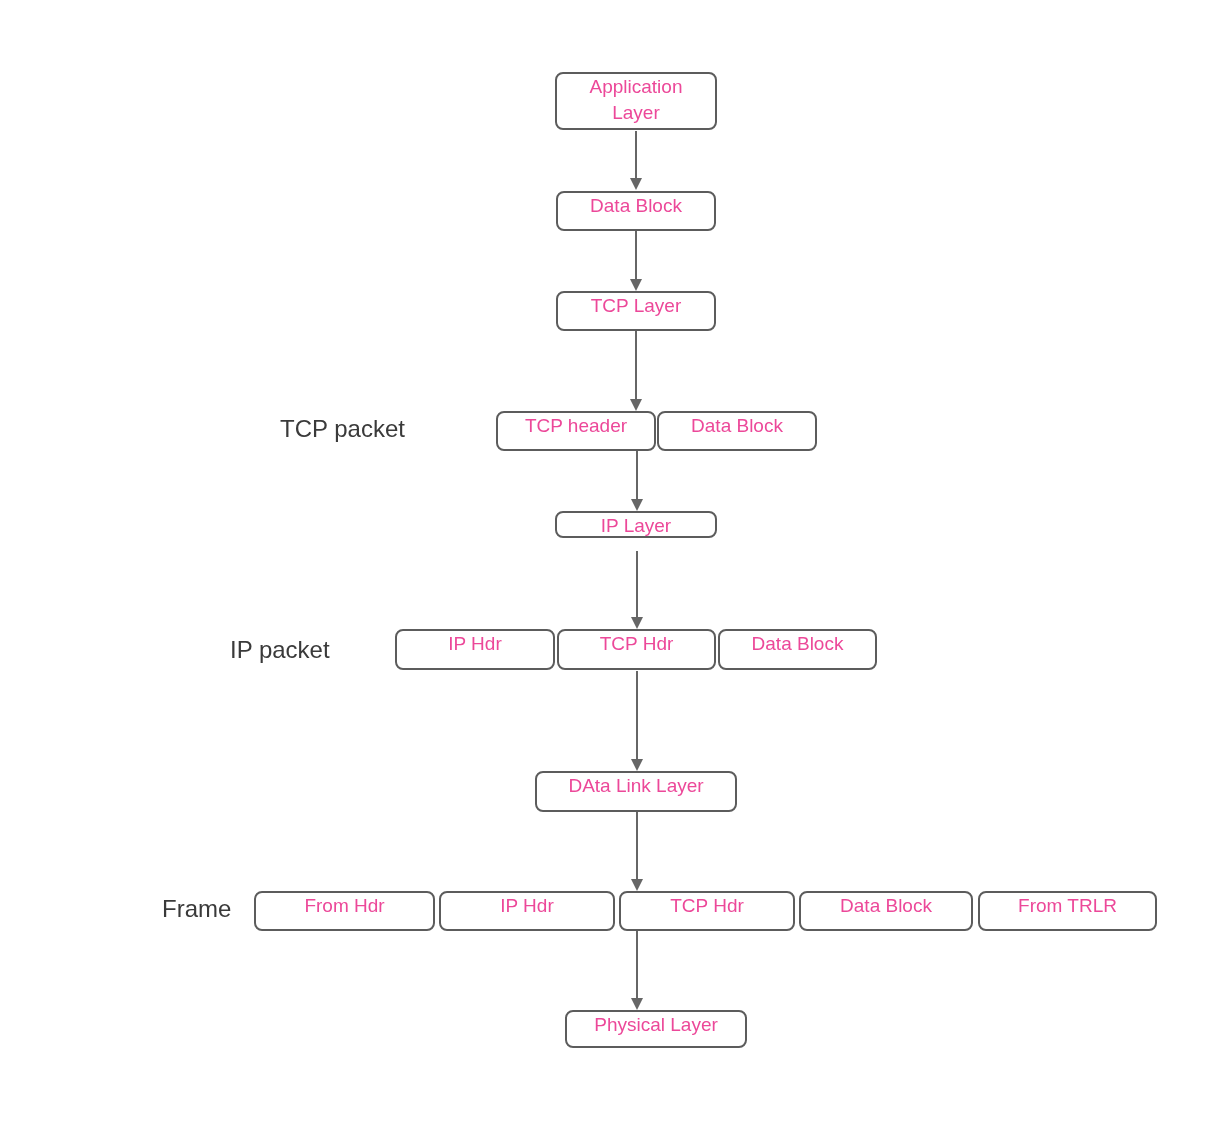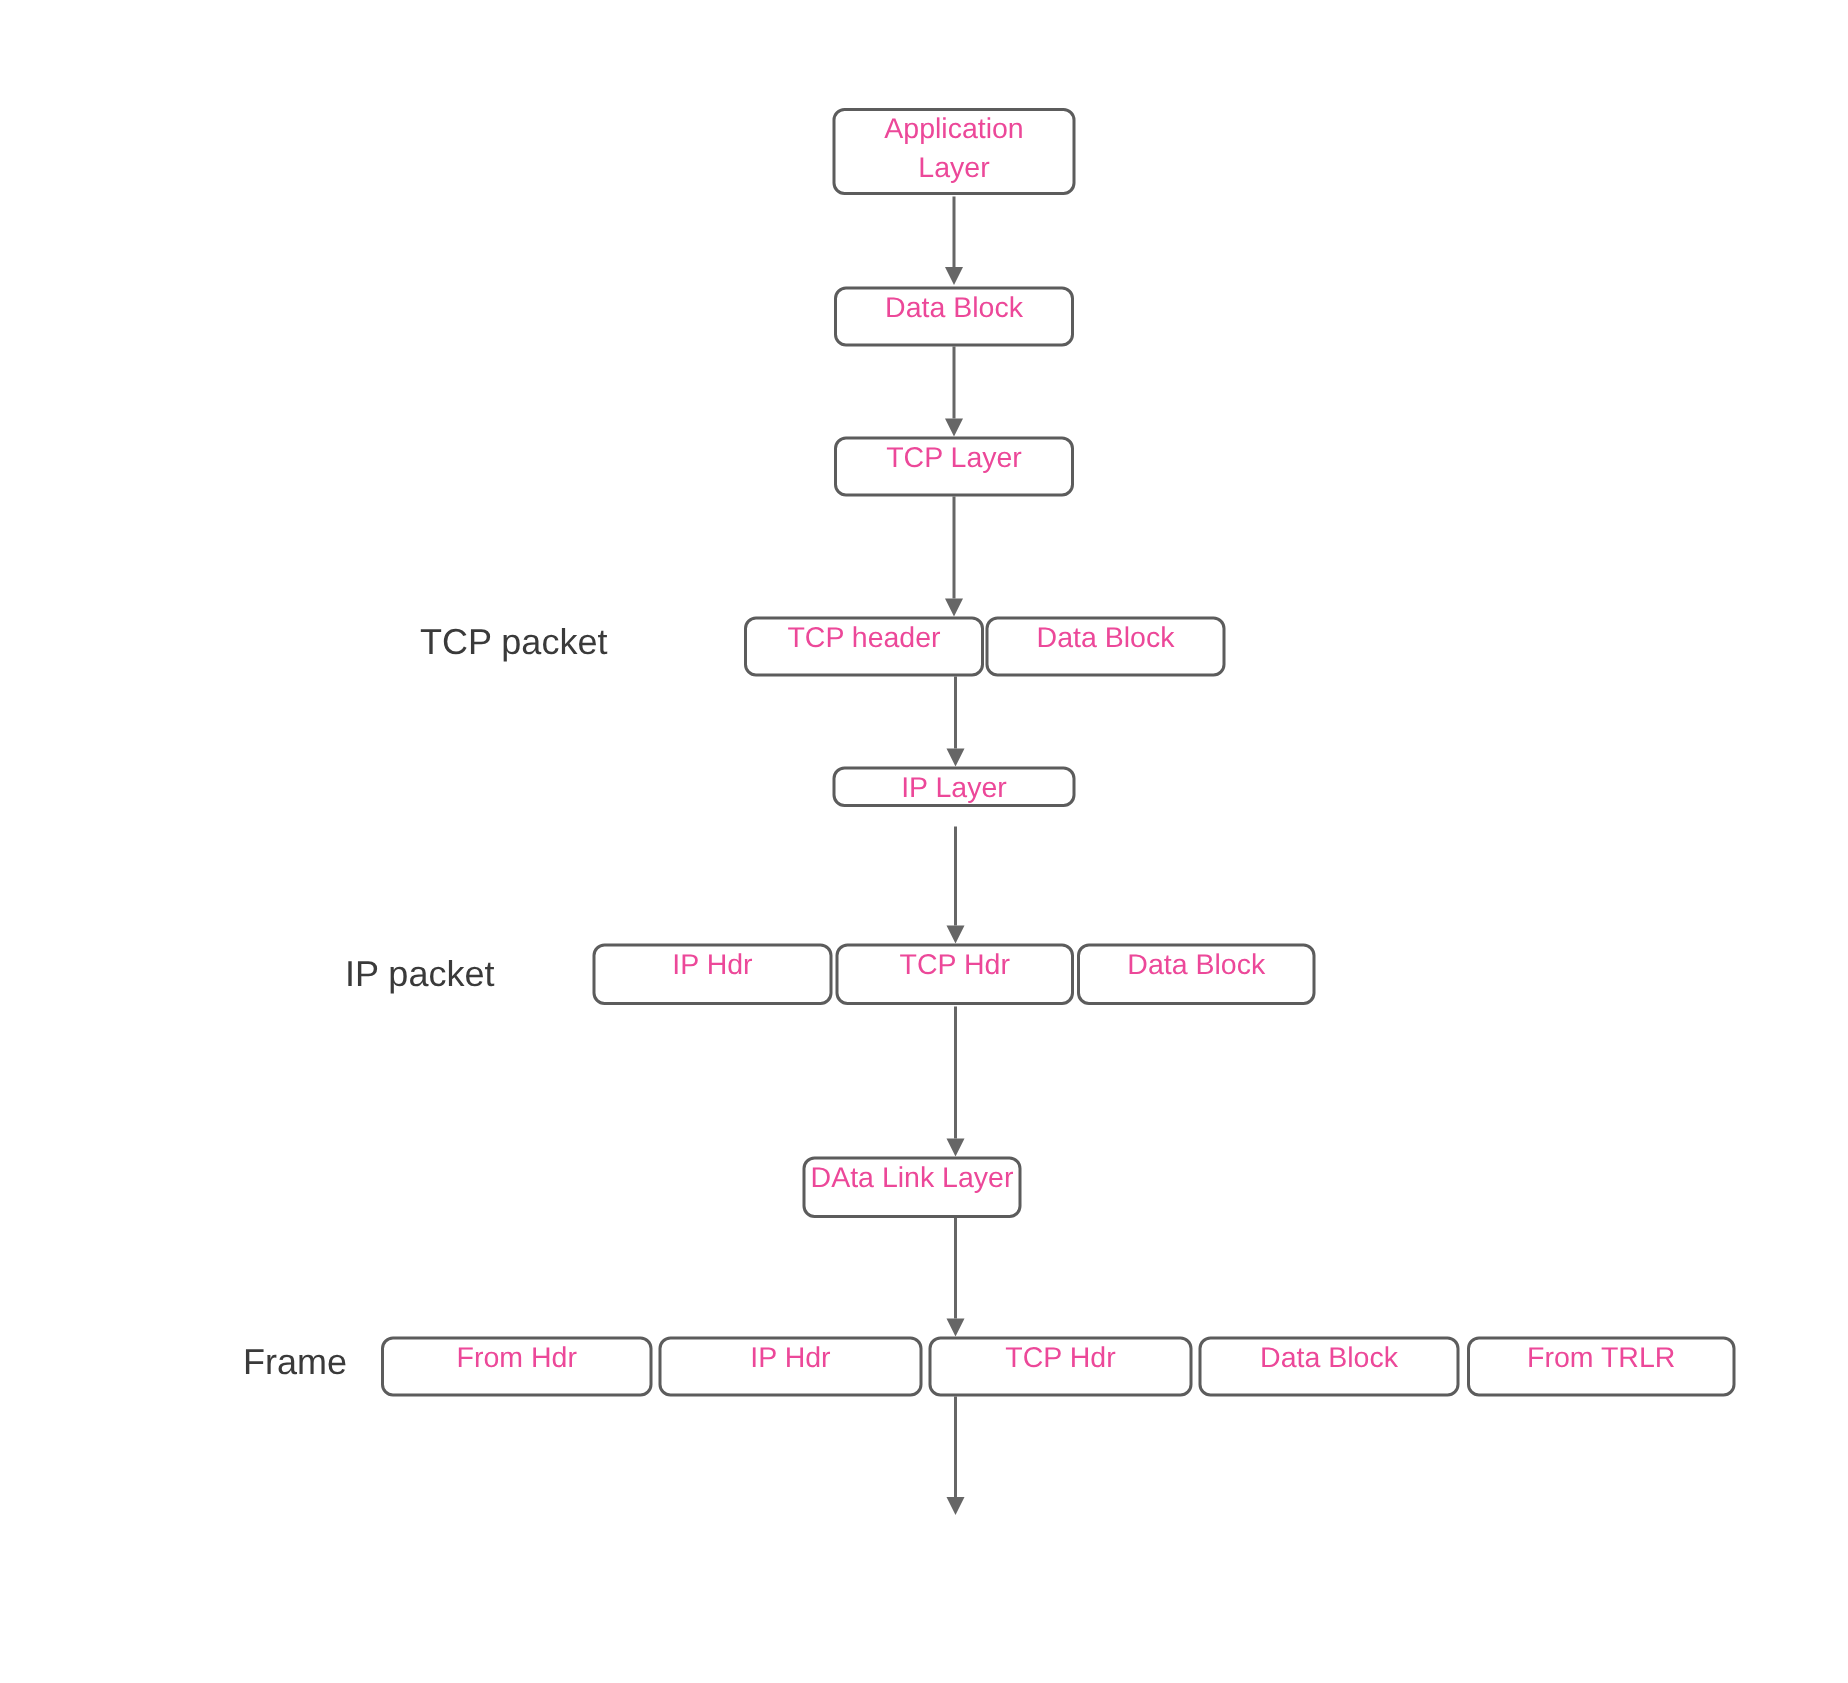--- a/index.html
+++ b/index.html
@@ -104,38 +104,41 @@
   <div class="node" style="left:395px; top:629px; width:160px; height:41px">
     <span>IP Hdr</span>
   </div>
   <div class="node" style="left:557px; top:629px; width:159px; height:41px">
     <span>TCP Hdr</span>
   </div>
   <div class="node" style="left:718px; top:629px; width:159px; height:41px">
     <span>Data Block</span>
   </div>
 
-  <div class="node" style="left:535px; top:771px; width:146px; height:41px">
+  <div class="node" style="left:535px; top:771px; width:202px; height:41px">
     <span>DAta Link Layer</span>
   </div>
 
   <div class="node" style="left:254px; top:891px; width:181px; height:40px">
     <span>From Hdr</span>
   </div>
   <div class="node" style="left:439px; top:891px; width:176px; height:40px">
     <span>IP Hdr</span>
   </div>
   <div class="node" style="left:619px; top:891px; width:176px; height:40px">
     <span>TCP Hdr</span>
   </div>
   <div class="node" style="left:799px; top:891px; width:174px; height:40px">
     <span>Data Block</span>
   </div>
   <div class="node" style="left:978px; top:891px; width:179px; height:40px">
     <span>From TRLR</span>
   </div>
 
+  <div class="node" style="left:565px; top:1010px; width:182px; height:38px">
+    <span>Physical Layer</span>
+  </div>
 
   <div class="rowlabel" style="left:280px; top:417px">TCP packet</div>
   <div class="rowlabel" style="left:230px; top:638px">IP packet</div>
   <div class="rowlabel" style="left:162px; top:897px">Frame</div>
 
 </div>
 
 </body></html>

